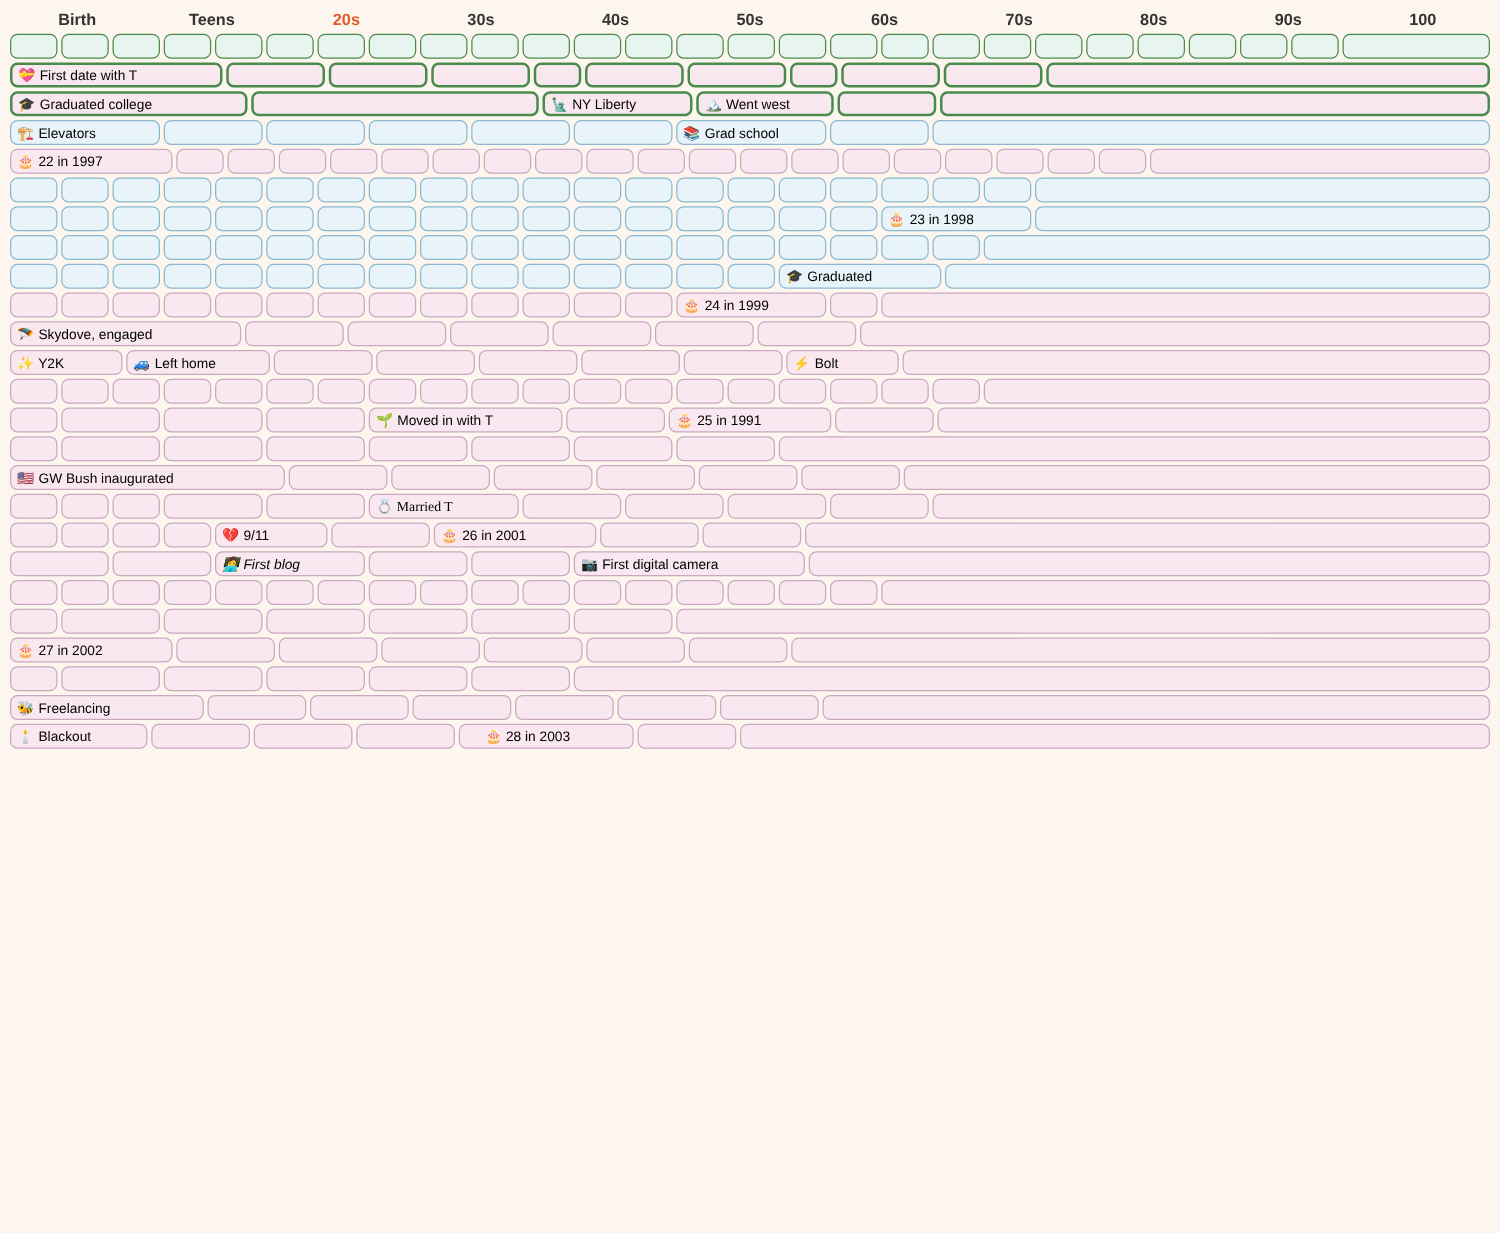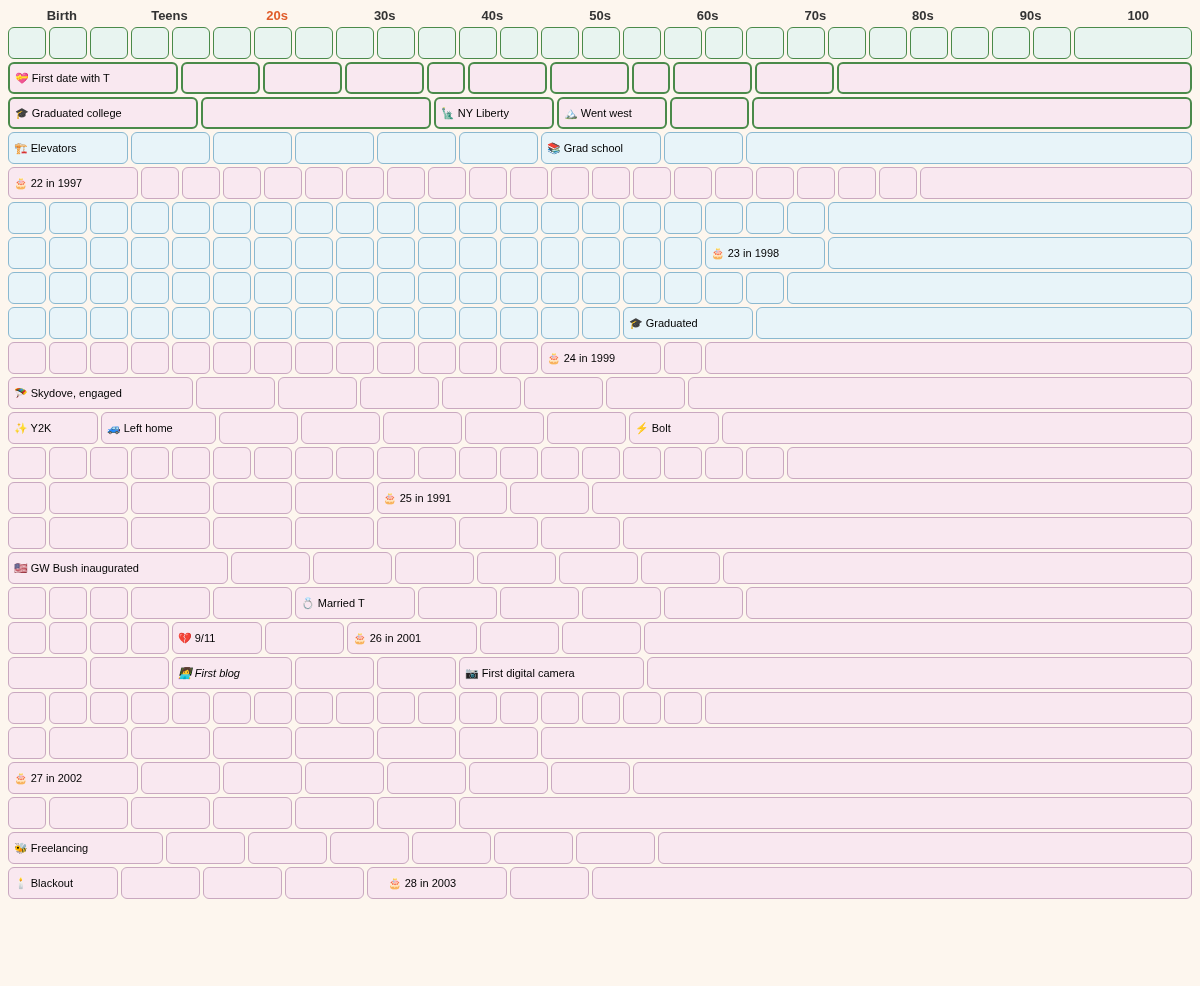--- a/index.html
+++ b/index.html
@@ -24,21 +24,21 @@
       color: #e05c2a;
     }
     .grid-container {
       display: flex;
       flex-direction: column;
       gap: 3px;
     }
     .grid-row {
       display: flex;
       gap: 3px;
-      height: 32px;
+      height: 20px;
     }
     .cell {
       border-radius: 6px;
       border: 1.5px solid;
       display: flex;
       align-items: center;
       justify-content: flex-start;
       padding: 0 5px;
       font-size: 11px;
       white-space: nowrap;
@@ -330,20 +330,21 @@
       <div class="cell cell-pink w1"></div>
       <div class="cell cell-pink w1"></div>
       <div class="cell cell-pink wflex"></div>
     </div>
 
     <div class="grid-row">
       <div class="cell cell-pink w1"></div>
       <div class="cell cell-pink w2"></div>
       <div class="cell cell-pink w2"></div>
       <div class="cell cell-pink w2"></div>
+      <div class="cell cell-pink" style="width:155px;min-width:155px;">🌱 Moved in with T</div>
       <div class="cell cell-pink w2"></div>
       <div class="cell cell-pink" style="width:130px;min-width:130px;">🎂 25 in 1991</div>
       <div class="cell cell-pink w2"></div>
       <div class="cell cell-pink wflex"></div>
     </div>
 
     <div class="grid-row">
       <div class="cell cell-pink w1"></div>
       <div class="cell cell-pink w2"></div>
       <div class="cell cell-pink w2"></div>
@@ -365,21 +366,21 @@
       <div class="cell cell-pink w2"></div>
       <div class="cell cell-pink wflex"></div>
     </div>
 
     <div class="grid-row">
       <div class="cell cell-pink w1"></div>
       <div class="cell cell-pink w1"></div>
       <div class="cell cell-pink w1"></div>
       <div class="cell cell-pink w2"></div>
       <div class="cell cell-pink w2"></div>
-      <div class="cell cell-pink" style="width:120px;min-width:120px;">💍 Married T</div>
+      <div class="cell cell-pink" style="width:120px;min-width:120px;font-family:Liberation Serif, serif;">💍 Married T</div>
       <div class="cell cell-pink w2"></div>
       <div class="cell cell-pink w2"></div>
       <div class="cell cell-pink w2"></div>
       <div class="cell cell-pink w2"></div>
       <div class="cell cell-pink wflex"></div>
     </div>
 
     <div class="grid-row">
       <div class="cell cell-pink w1"></div>
       <div class="cell cell-pink w1"></div>

